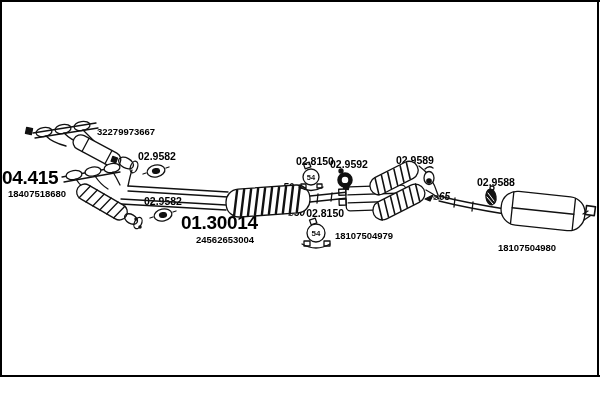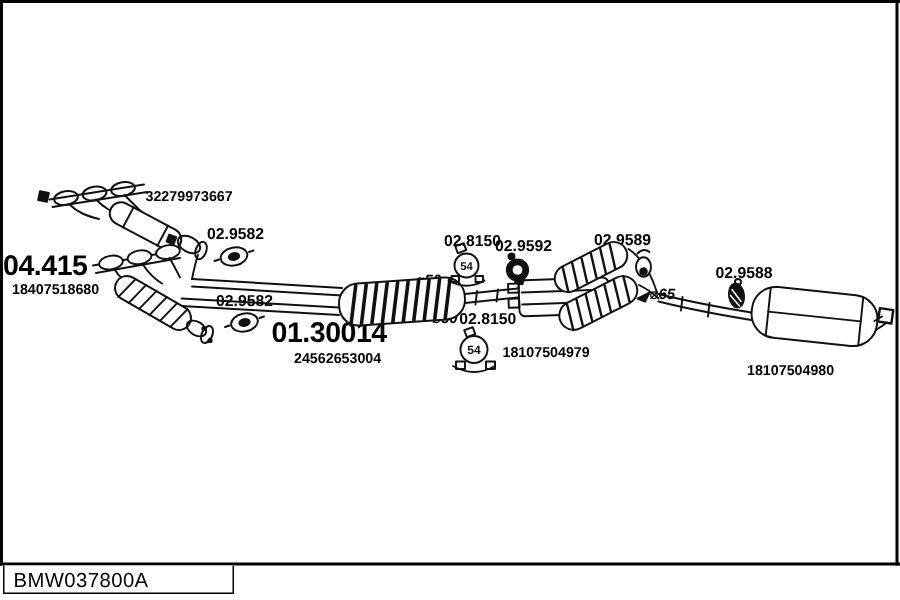--- a/index.html
+++ b/index.html
@@ -239,16 +239,13 @@
         <rect x="304" y="241" width="6" height="5"></rect>
         <rect x="324" y="241" width="6" height="5"></rect>
         <path d="M302 244 Q316 252 330 244"></path>
       </g>
     </g>
 
     <text x="311" y="180" text-anchor="middle" font-size="7.5" font-weight="bold" fill="#111" font-family="Liberation Sans, DejaVu Sans, sans-serif">54</text>
     <text x="316" y="236" text-anchor="middle" font-size="8" font-weight="bold" fill="#111" font-family="Liberation Sans, DejaVu Sans, sans-serif">54</text>
   </svg>
 
-  <div class="code-box">
-    <span>BMW037800A</span>
-  </div>
 </div>
 
 </body></html>

